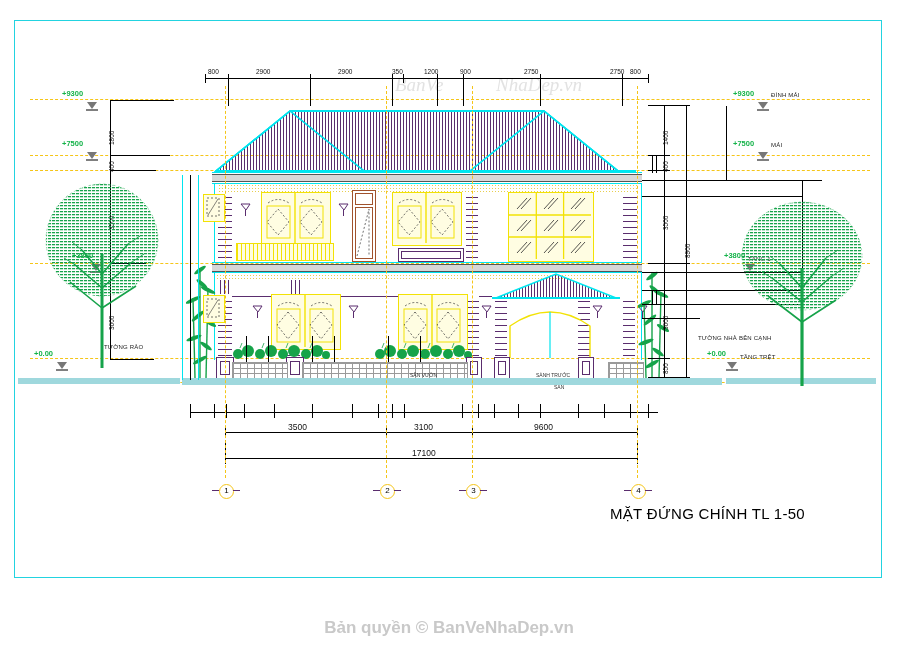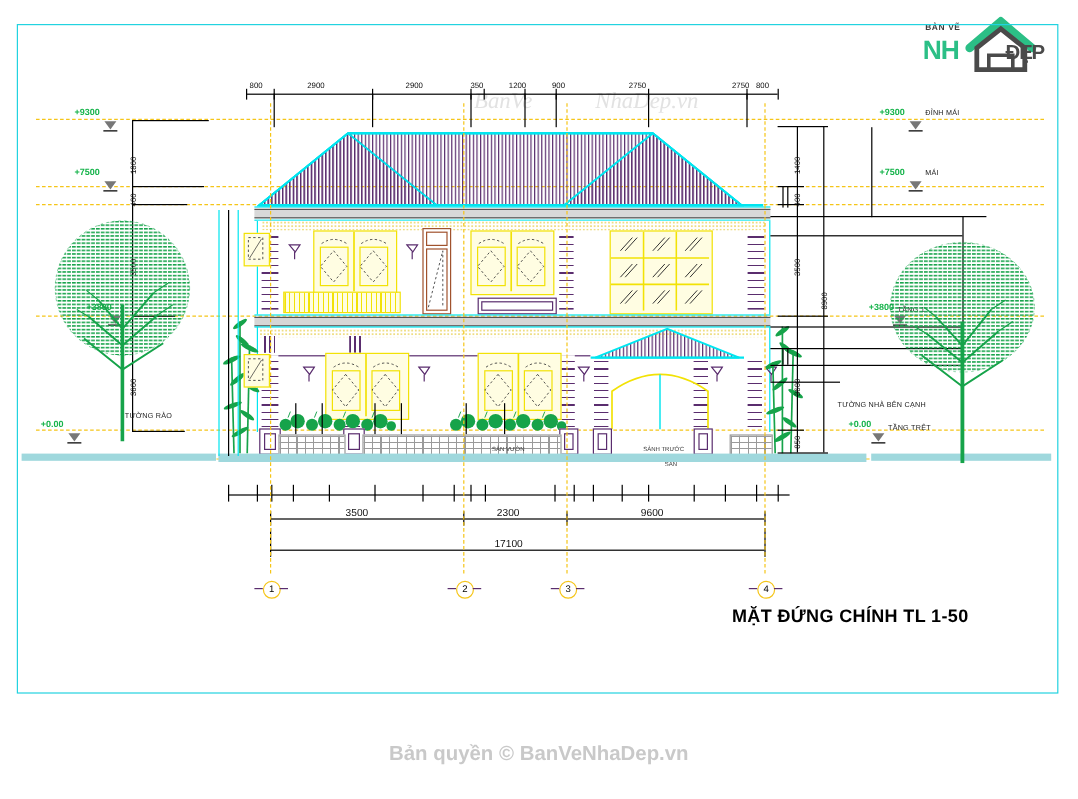--- a/index.html
+++ b/index.html
@@ -15,21 +15,21 @@
   #logo{left:766px;top:12px;width:112px;height:48px;}
   #logo .banve{position:absolute;left:5px;top:8px;font-size:7px;font-weight:bold;color:#3b3b3b;letter-spacing:.5px;}
   #logo .nh{position:absolute;left:3px;top:17px;font-size:22px;font-weight:bold;color:#2bbf86;letter-spacing:-1px;}
   #logo .dep{position:absolute;left:72px;top:22px;font-size:17px;font-weight:bold;color:#4a4a4a;letter-spacing:-1px;}
   #logo svg{position:absolute;left:38px;top:2px;}
 
   
   #footer{left:0;top:618px;width:898px;text-align:center;font-size:17px;color:#c9c9c9;font-weight:bold;}
 
   
-  #maintitle{left:610px;top:505px;font-size:15px;color:#000;font-weight:bold;letter-spacing:.3px;}
+  #maintitle{left:610px;top:505px;font-size:15px;color:#000;font-weight:normal;letter-spacing:.3px;}
 
   
   .wm{color:#e2e2e2;font-size:19px;font-style:italic;font-family:"Liberation Serif",serif;white-space:nowrap;}
   #wm1{left:395px;top:74px;}
   #wm2{left:496px;top:74px;}
 
   
   .hl{height:0;border-top:1px solid #000;}          
   .vl{width:0;border-left:1px solid #000;}          
   .hl-c{height:0;border-top:1.4px solid #00e5ef;}   
@@ -54,30 +54,20 @@
 
   .winframe{border:1.3px solid #f2e205;background:#fffde2;}
   .colflute{background:repeating-linear-gradient(0deg,#5a2d6e 0 1px,#ffffff 1px 6px);}
   .ground{background:#9fd8dd;}
 </style>
 </head>
 <body>
 
 <div id="stage">
 
-  <div id="logo" class="abs">
-    <svg width="66" height="46" viewBox="0 0 66 46">
-      <path d="M4 26 L30 4 L56 26" fill="none" stroke="#2bbf86" stroke-width="7" stroke-linecap="round"></path>
-      <path d="M10 26 L10 44 L50 44 L50 26 L30 10 Z" fill="none" stroke="#4a4a4a" stroke-width="4"></path>
-      <path d="M20 44 L20 32 L40 32 L40 44" fill="none" stroke="#4a4a4a" stroke-width="3"></path>
-    </svg>
-    <div class="banve">BẢN VẼ</div>
-    <div class="nh">NH</div>
-    <div class="dep">ĐẸP</div>
-  </div>
 
   <div id="frame" class="abs"></div>
 
   <div id="wm1" class="abs wm">BanVe</div>
   <div id="wm2" class="abs wm">NhaDep.vn</div>
 
   <div class="abs hl-d" style="left:30px;top:99px;width:840px;"></div>
   <div class="abs hl-d" style="left:30px;top:155px;width:840px;"></div>
   <div class="abs hl-d" style="left:30px;top:170px;width:840px;"></div>
   <div class="abs hl-d" style="left:30px;top:263px;width:840px;"></div>
@@ -603,21 +593,21 @@
   <div class="abs vl" style="left:604px;top:404px;height:14px;"></div>
   <div class="abs vl" style="left:630px;top:404px;height:14px;"></div>
   <div class="abs vl" style="left:648px;top:404px;height:14px;"></div>
 
   <div class="abs hl" style="left:225px;top:432px;width:412px;"></div>
   <div class="abs vl" style="left:225px;top:426px;height:12px;"></div>
   <div class="abs vl" style="left:386px;top:426px;height:12px;"></div>
   <div class="abs vl" style="left:472px;top:426px;height:12px;"></div>
   <div class="abs vl" style="left:637px;top:426px;height:12px;"></div>
   <div class="abs dimtxt-big" style="left:288px;top:422px;">3500</div>
-  <div class="abs dimtxt-big" style="left:414px;top:422px;">2300</div>
+  <div class="abs dimtxt-big" style="left:414px;top:422px;">3100</div>
   <div class="abs dimtxt-big" style="left:534px;top:422px;">9600</div>
 
   <div class="abs hl" style="left:225px;top:458px;width:412px;"></div>
   <div class="abs vl" style="left:225px;top:440px;height:24px;"></div>
   <div class="abs vl" style="left:637px;top:440px;height:24px;"></div>
   <div class="abs dimtxt-big" style="left:412px;top:448px;">17100</div>
 
   <div class="abs" style="left:225px;top:86px;height:392px;width:0;border-left:1px dashed #f5c518;"></div>
   <div class="abs" style="left:386px;top:86px;height:392px;width:0;border-left:1px dashed #f5c518;"></div>
   <div class="abs" style="left:472px;top:86px;height:392px;width:0;border-left:1px dashed #f5c518;"></div>

